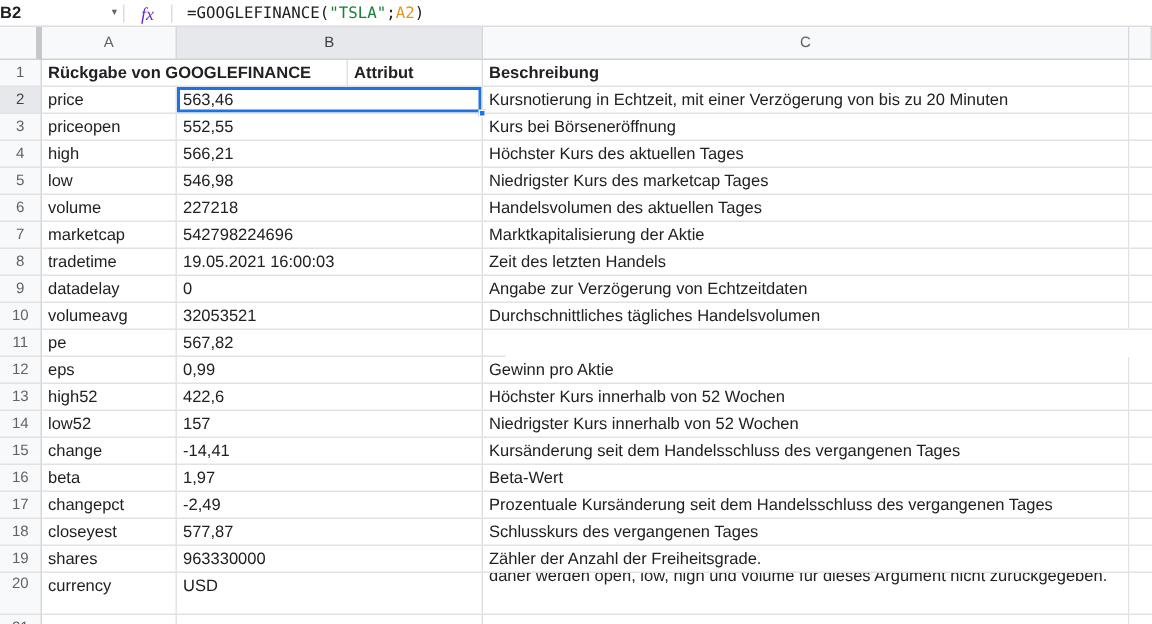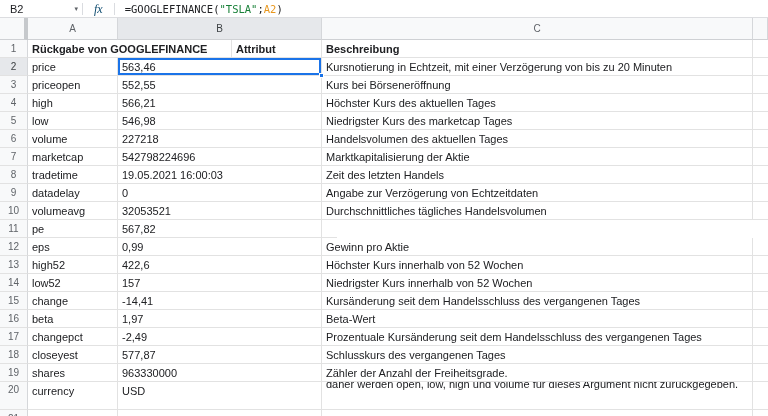--- a/index.html
+++ b/index.html
@@ -13,28 +13,28 @@
     width:768px;height:416px;overflow:hidden;background:#fff;
     font-family:"Liberation Sans","DejaVu Sans",sans-serif;
     -webkit-font-smoothing:antialiased;
   }
   
   .formula-bar{
     height:18px;display:flex;align-items:center;background:#fff;
     border-bottom:1px solid #dcdde0;
   }
   .name-box{
-    width:82px;padding-left:10px;font-size:11px;color:#202124;
-    display:flex;align-items:center;justify-content:space-between;height:100%;
+    width:82px;font-size:11px;color:#202124;
+    display:flex;align-items:center;justify-content:space-between;height:100%;font-weight:bold;
   }
   .caret{font-size:7px;color:#5f6368;margin-right:4px;line-height:1;}
   .vdiv{width:1px;height:12px;background:#dadce0;}
   .fx{
     font-style:italic;font-family:"Liberation Serif","DejaVu Serif",serif;
-    color:#0c4a6e;font-size:12px;margin:2px 11px;line-height:1;
+    color:#6d28d9;font-size:12px;margin:2px 11px;line-height:1;
   }
   .formula{
     font-family:"DejaVu Sans Mono","Liberation Mono",monospace;
     font-size:10.5px;color:#202124;margin-left:10px;white-space:pre;
   }
   .tok-str{color:var(--formula-string-green);}
   .tok-ref{color:var(--formula-ref-orange);}
   
   .grid{position:relative;}
   .grid-row{display:flex;height:18px;}

